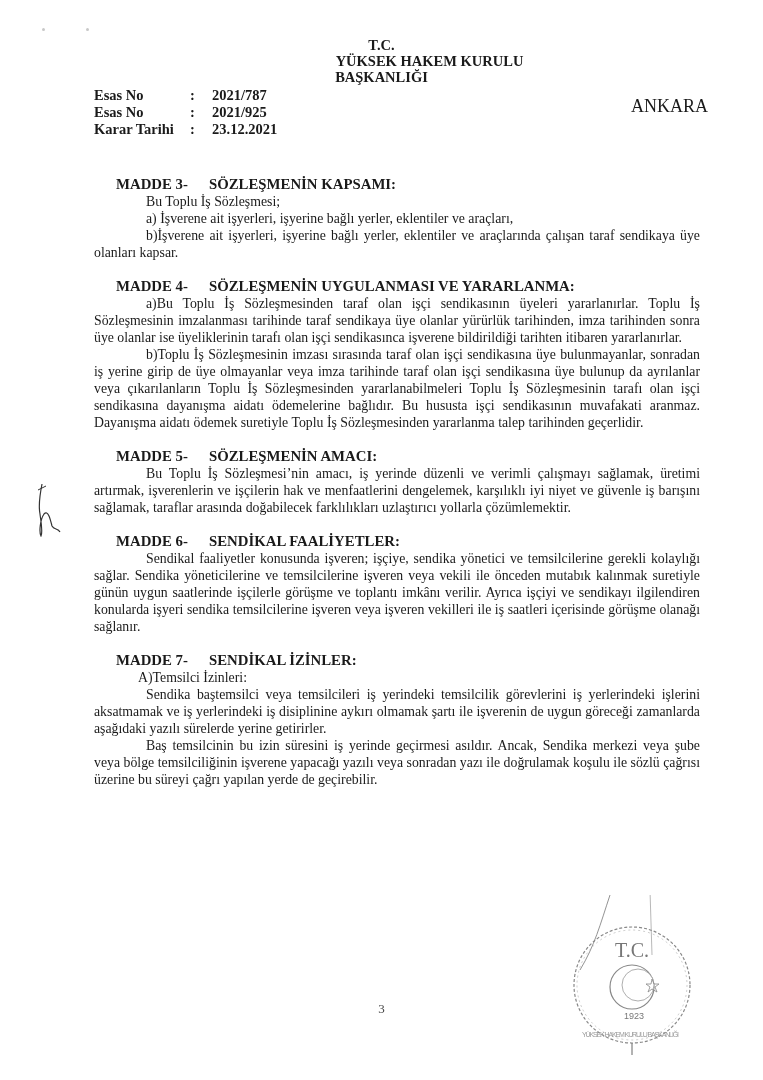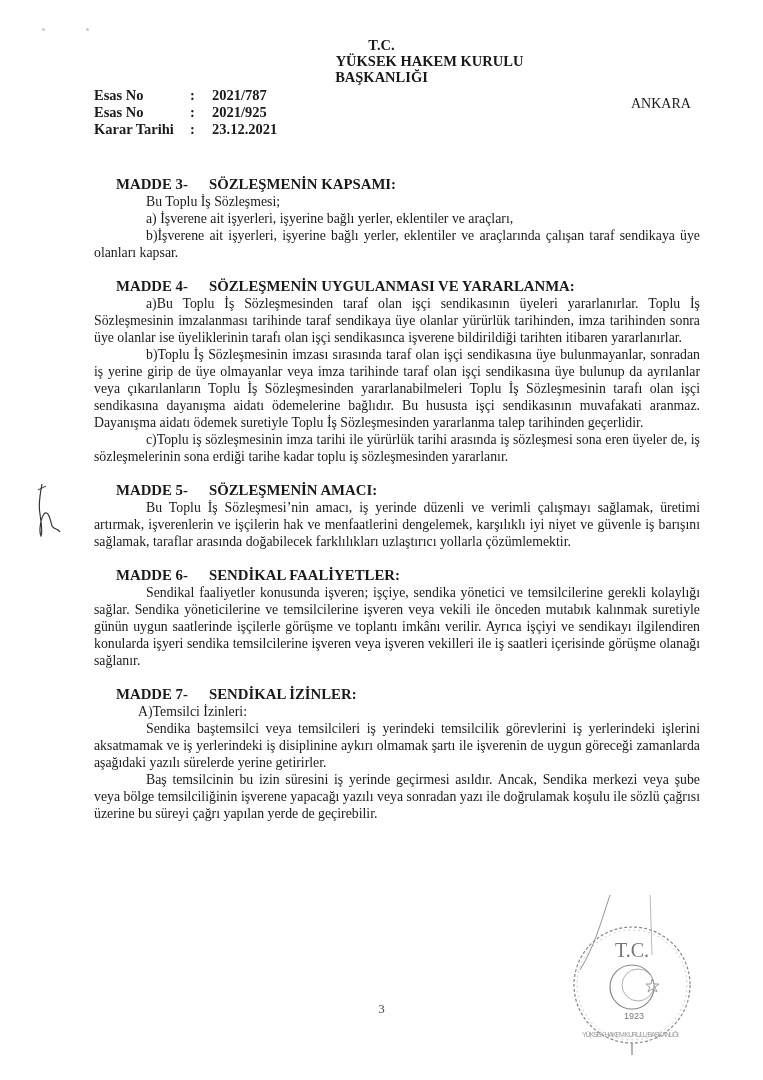--- a/index.html
+++ b/index.html
@@ -8,21 +8,21 @@
       font-family: "Liberation Serif", "DejaVu Serif", serif;
       color: #1a1a1a;
     }
     .page { position: absolute; left: 0; top: 0; width: 763px; height: 772px; }
     .punch { position: absolute; width: 3px; height: 3px; background: #c8c8c8; border-radius: 50%; }
     .header-center { position: absolute; left: 0; width: 763px; text-align: center; font-weight: bold; font-size: 14.5px; line-height: 16px; }
     .meta { position: absolute; left: 94px; top: 87px; font-weight: bold; font-size: 14.5px; line-height: 17px; }
     .meta-row { display: flex; align-items: center; }
     .meta-label { width: 96px; }
     .meta-colon { width: 22px; }
-    .city { position: absolute; left: 631px; top: 96px; font-size: 14px; }
+    .city { position: absolute; left: 631px; top: 96px; font-size: 18px; }
     .body-text { position: absolute; left: 94px; width: 606px; font-size: 13.8px; line-height: 17px; }
     .section { margin-bottom: 17px; }
     .section-head { font-weight: bold; font-size: 14.8px; margin-left: 22px; margin-bottom: 0px; }
     .section-head .num { display: inline-block; width: 93px; }
     .p { text-align: justify; margin: 0; }
     .p.indent { text-indent: 52px; }
     .p.subindent { margin-left: 44px; }
     .p.left-indent { margin-left: 52px; }
     .page-number { position: absolute; left: 0; width: 763px; top: 1001px; text-align: center; font-size: 13px; color: #444; }
     .signature { position: absolute; left: 30px; top: 480px; }
@@ -69,21 +69,20 @@
       <p class="p left-indent">a) İşverene ait işyerleri, işyerine bağlı yerler, eklentiler ve araçları,</p>
       <p class="p indent">b)İşverene ait işyerleri, işyerine bağlı yerler, eklentiler ve araçlarında çalışan taraf sendikaya üye olanları kapsar.</p>
     </div>
 
     <div class="section">
       <div class="section-head">
         <span class="num">MADDE 4-</span><span>SÖZLEŞMENİN UYGULANMASI VE YARARLANMA:</span>
       </div>
       <p class="p indent">a)Bu Toplu İş Sözleşmesinden taraf olan işçi sendikasının üyeleri yararlanırlar. Toplu İş Sözleşmesinin imzalanması tarihinde taraf sendikaya üye olanlar yürürlük tarihinden, imza tarihinden sonra üye olanlar ise üyeliklerinin tarafı olan işçi sendikasınca işverene bildirildiği tarihten itibaren yararlanırlar.</p>
       <p class="p indent">b)Toplu İş Sözleşmesinin imzası sırasında taraf olan işçi sendikasına üye bulunmayanlar, sonradan iş yerine girip de üye olmayanlar veya imza tarihinde taraf olan işçi sendikasına üye bulunup da ayrılanlar veya çıkarılanların Toplu İş Sözleşmesinden yararlanabilmeleri Toplu İş Sözleşmesinin tarafı olan işçi sendikasına dayanışma aidatı ödemelerine bağlıdır. Bu hususta işçi sendikasının muvafakati aranmaz. Dayanışma aidatı ödemek suretiyle Toplu İş Sözleşmesinden yararlanma talep tarihinden geçerlidir.</p>
-      <p class="p indent">c)Toplu iş sözleşmesinin imza tarihi ile yürürlük tarihi arasında iş sözleşmesi sona eren üyeler de, iş sözleşmelerinin sona erdiği tarihe kadar toplu iş sözleşmesinden yararlanır.</p>
     </div>
 
     <div class="section">
       <div class="section-head">
         <span class="num">MADDE 5-</span><span>SÖZLEŞMENİN AMACI:</span>
       </div>
       <p class="p indent">Bu Toplu İş Sözleşmesi’nin amacı, iş yerinde düzenli ve verimli çalışmayı sağlamak, üretimi artırmak, işverenlerin ve işçilerin hak ve menfaatlerini dengelemek, karşılıklı iyi niyet ve güvenle iş barışını sağlamak, taraflar arasında doğabilecek farklılıkları uzlaştırıcı yollarla çözümlemektir.</p>
     </div>
 
     <div class="section">

